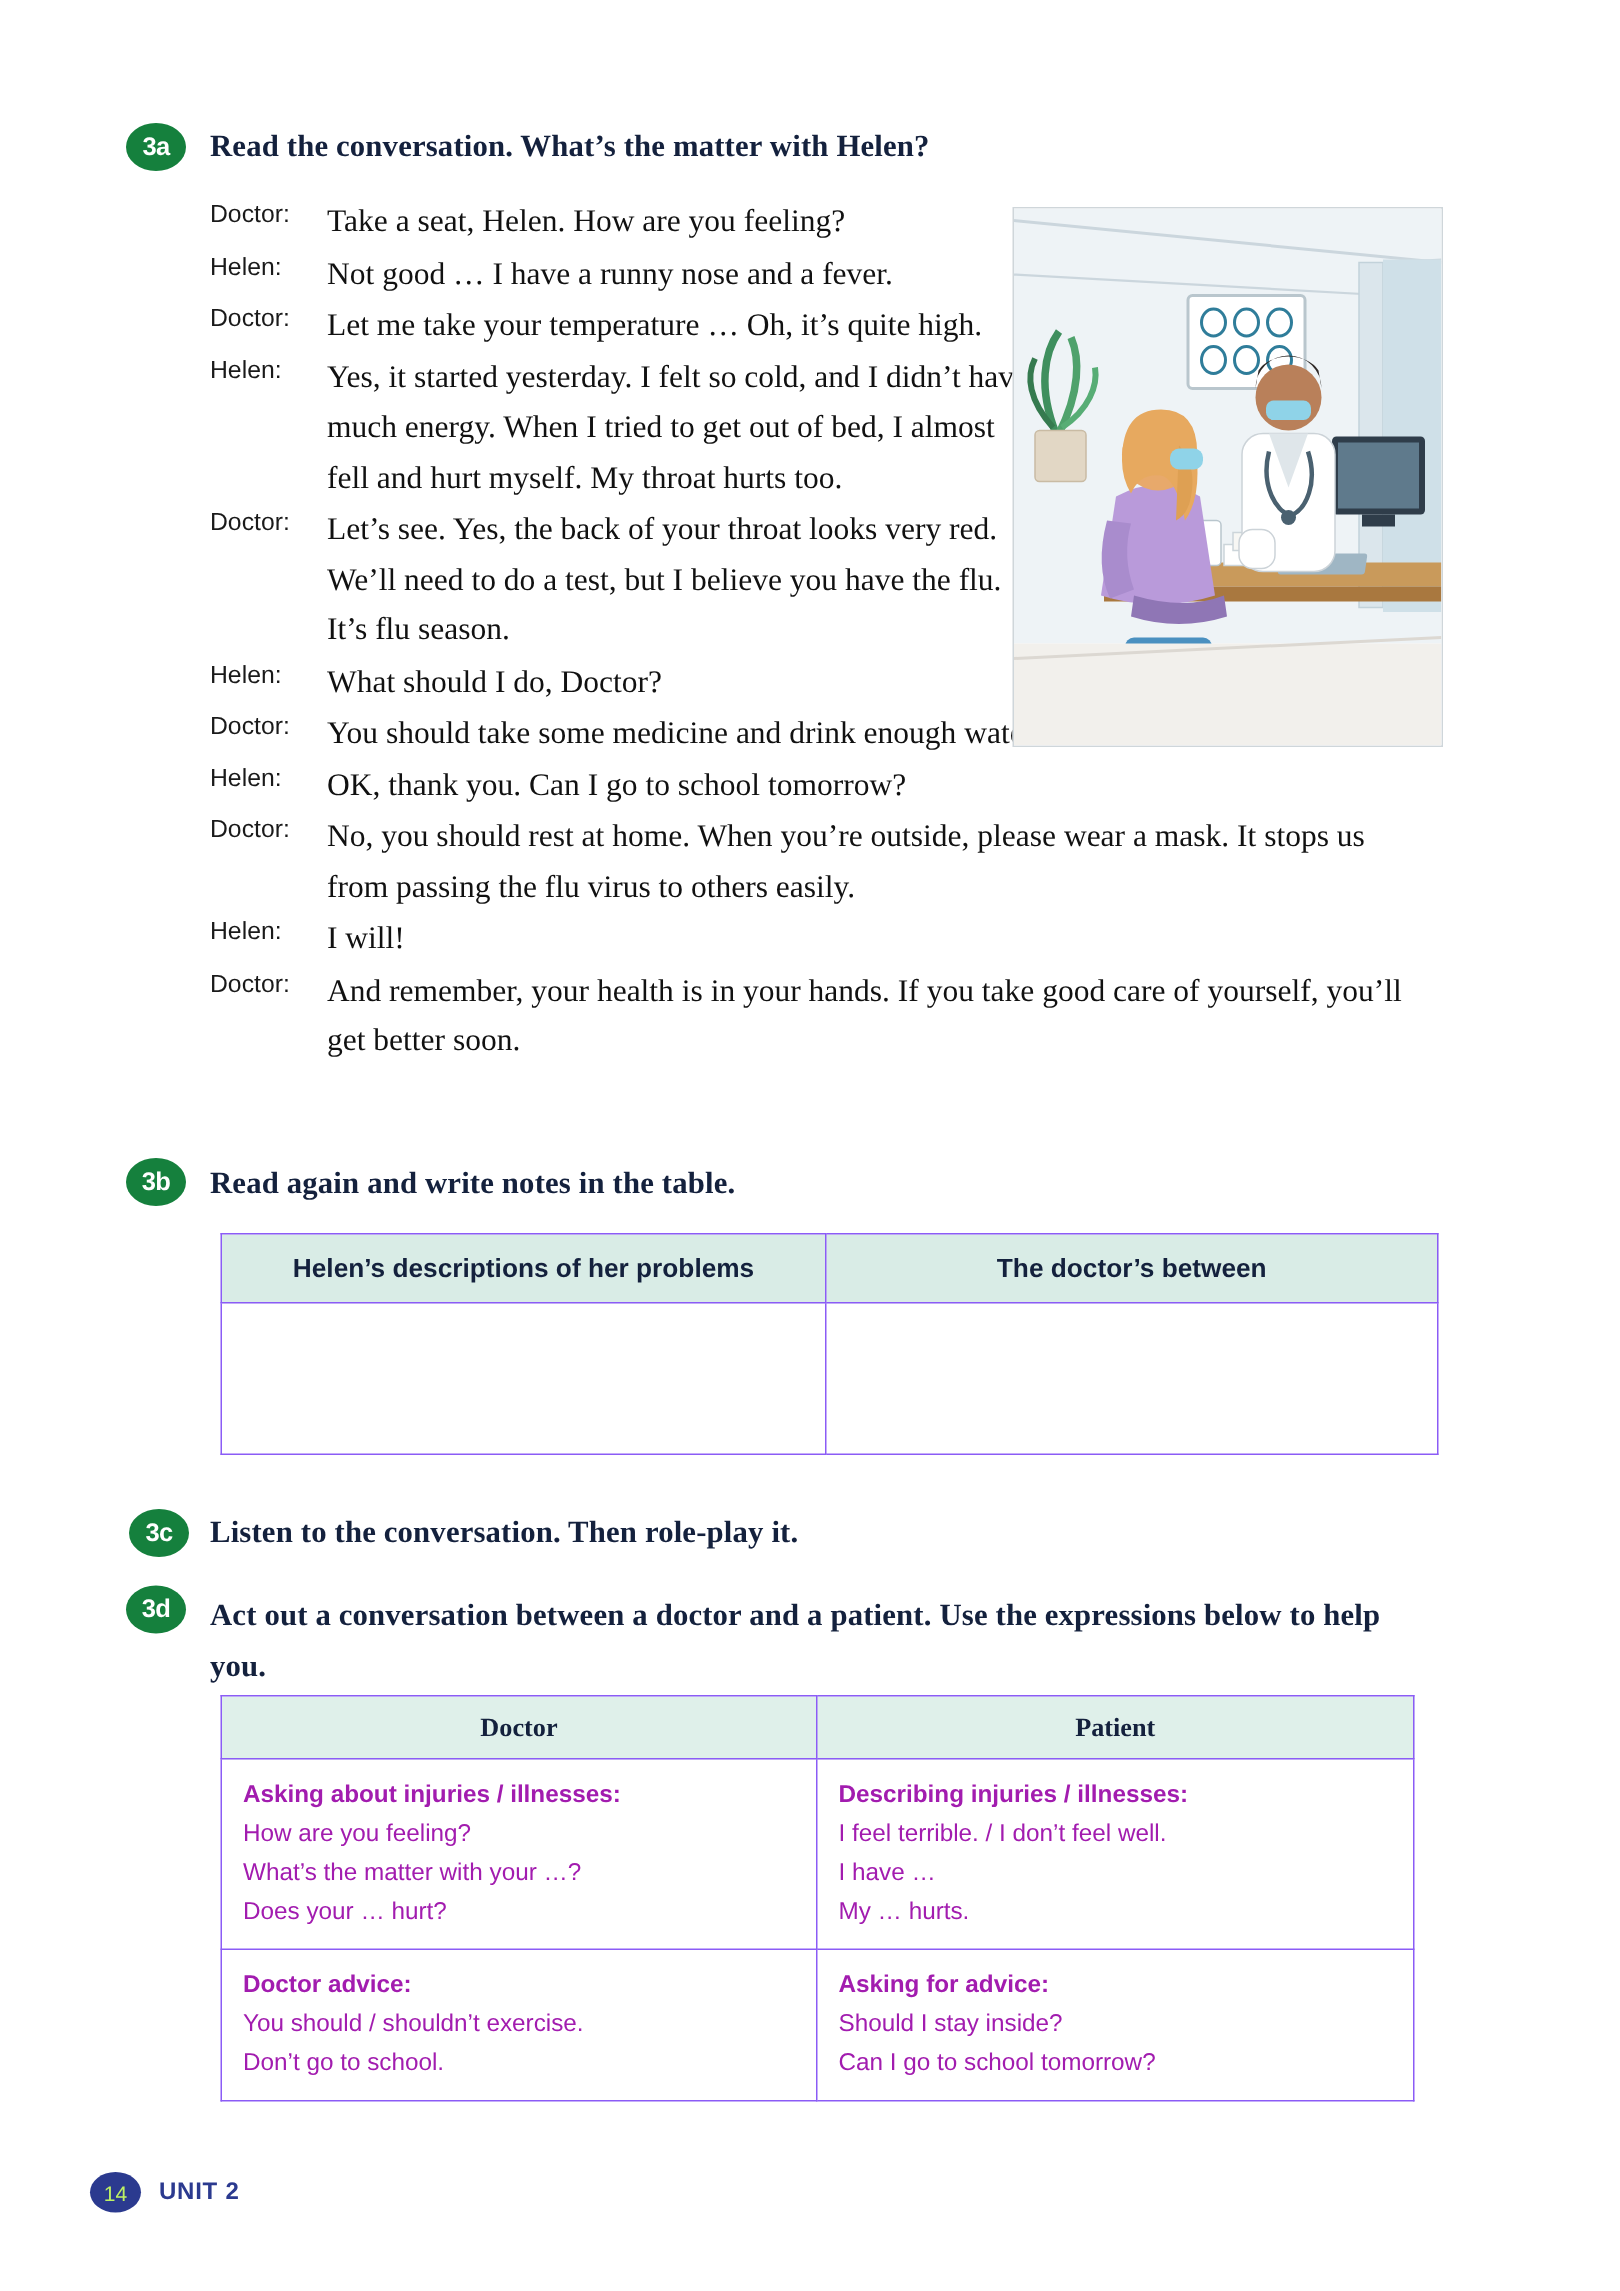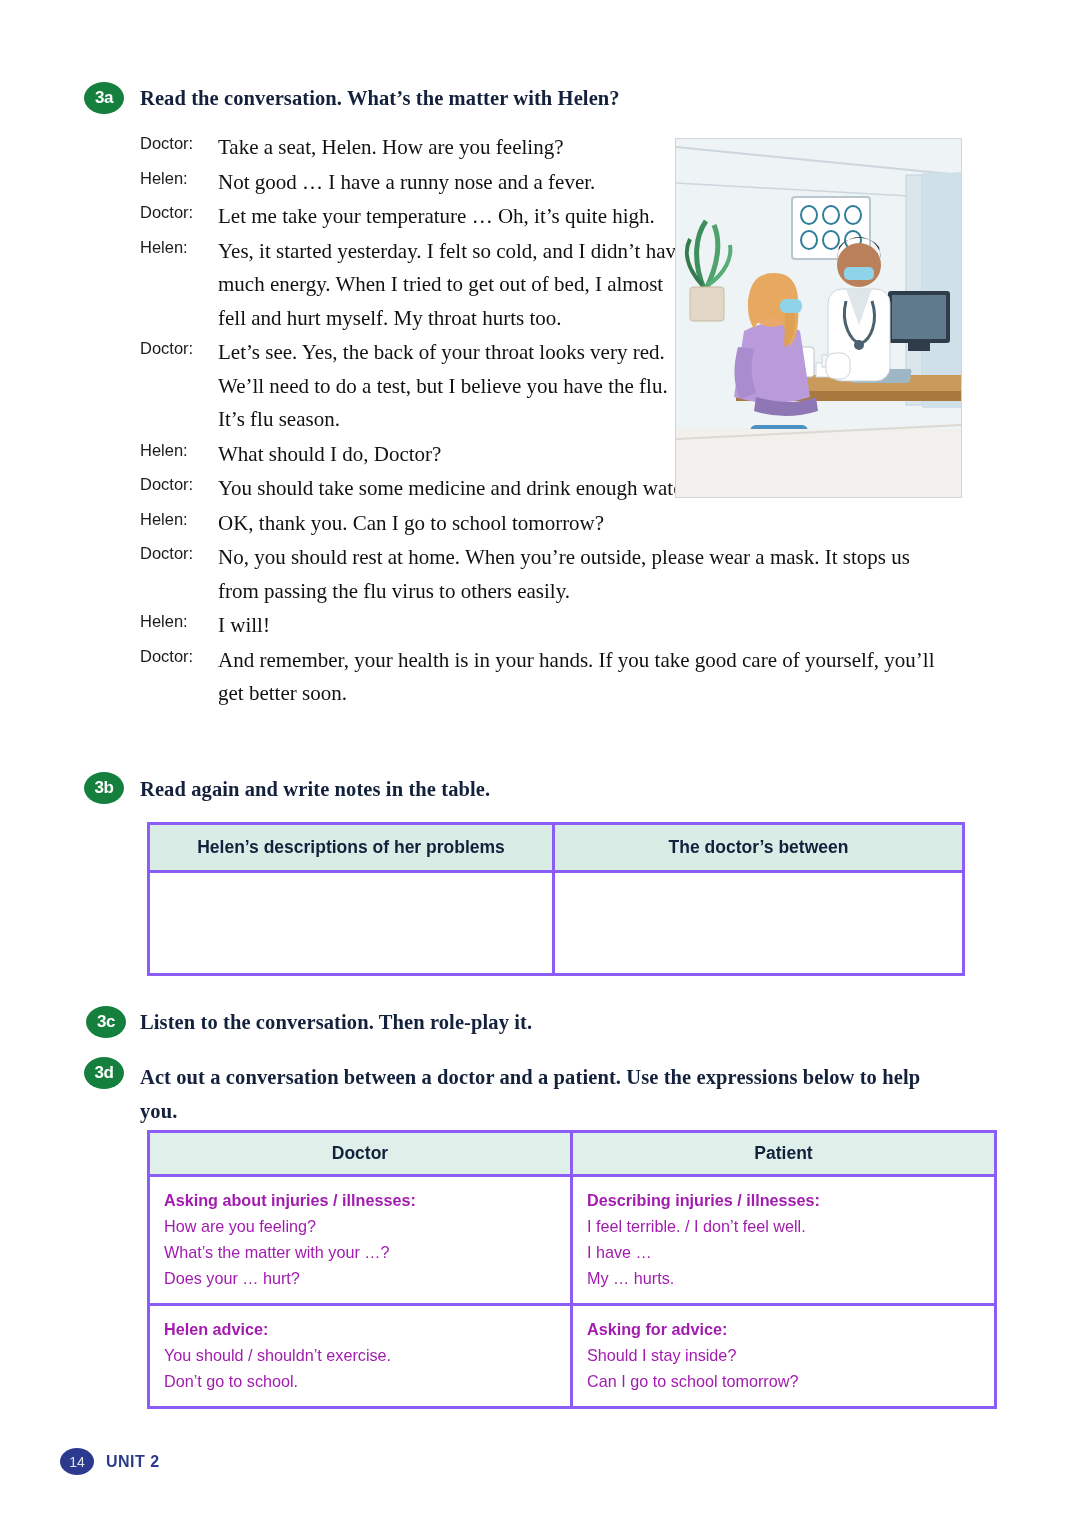--- a/index.html
+++ b/index.html
@@ -89,42 +89,42 @@
     overflow: hidden;
   }
 
   
   .tbl {
     position: absolute;
     border-collapse: collapse;
     table-layout: fixed;
   }
   .tbl td, .tbl th {
-    border: 3px solid #8b5cf6;
+    border: 1px solid #8b5cf6;
     vertical-align: top;
   }
   .th-cell {
     background: #d9ece6;
     text-align: center;
     font-family: "Liberation Sans", sans-serif;
     font-weight: bold;
     font-size: 17.5px;
     color: #14213d;
     padding: 12px 6px;
   }
   .empty-cell { height: 98px; background: #fff; }
 
   .adv-head {
     background: #dff0ea;
     text-align: center;
-    font-family: Liberation Sans, sans-serif;
+    font-family: Liberation Serif, serif;
     font-weight: bold;
     font-size: 17.5px;
     color: #14213d;
-    padding: 10px 14px;
+    padding: 10px 2px;
   }
   .adv-cell {
     padding: 10px 14px 12px 14px;
     font-family: "Liberation Sans", sans-serif;
     font-size: 16.2px;
     line-height: 26px;
     color: #a21caf;
   }
   .adv-cell b { font-weight: bold; }
 
@@ -133,21 +133,21 @@
     position: absolute;
     left: 60px;
     bottom: 52px;
     display: flex;
     align-items: center;
   }
   .pg-num {
     width: 34px; height: 27px;
     border-radius: 50%;
     background: #2b3a8f;
-    color: #e5e5e5;
+    color: #bef264;
     font-family: "Liberation Sans", sans-serif;
     font-size: 14px;
     display: flex; align-items: center; justify-content: center; text-align: right;
   }
   .unit-label {
     margin-left: 12px;
     font-family: "Liberation Sans", sans-serif;
     font-weight: bold;
     font-size: 16px;
     color: #2b3a8f;
@@ -323,21 +323,21 @@
       </td>
       <td class="adv-cell">
         <b>Describing injuries / illnesses:</b><br>
         <span>I feel terrible. / I don’t feel well.</span><br>
         <span>I have …</span><br>
         <span>My … hurts.</span>
       </td>
     </tr>
     <tr>
       <td class="adv-cell">
-        <b>Helen advice:</b><br>
+        <b>Doctor advice:</b><br>
         <span>You should / shouldn’t exercise.</span><br>
         <span>Don’t go to school.</span>
       </td>
       <td class="adv-cell">
         <b>Asking for advice:</b><br>
         <span>Should I stay inside?</span><br>
         <span>Can I go to school tomorrow?</span>
       </td>
     </tr>
   </tbody>

